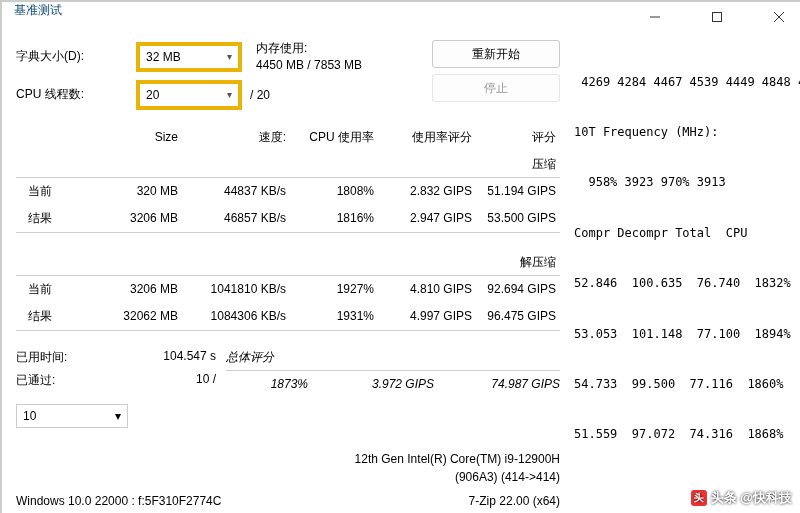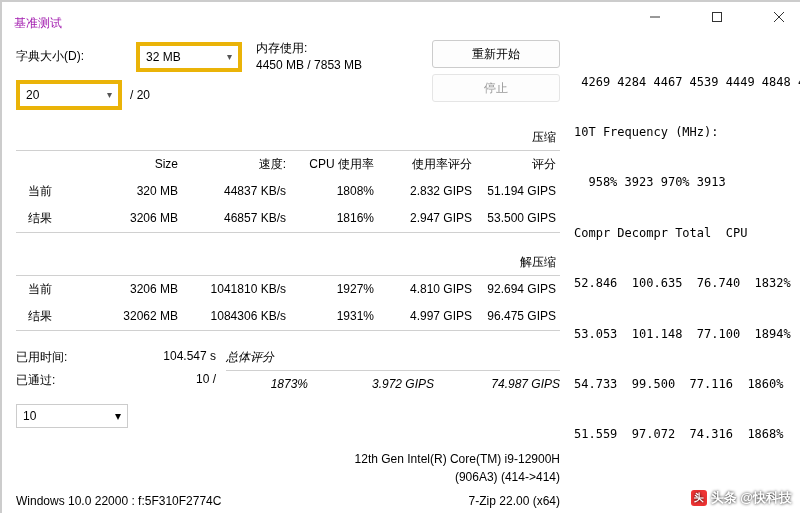--- a/index.html
+++ b/index.html
@@ -11,23 +11,23 @@
     font-size: 12px;
     color: #000;
     background: #fff;
     overflow: hidden;
     box-sizing: border-box;
     border: 1px solid #ccc;
   }
   .titlebar {
     height: 30px;
     display: flex;
-    align-items: flex-end;
+    align-items: flex-start;
     padding: 0 0 0 12px;
-    color: #a21caf;
+    color: #0c4a6e;
     gap: 20px;
   }
   .titlebar .spacer { flex: 1; }
   .titlebar .winbtn {
     width: 42px;
     height: 30px;
     display: flex;
     align-items: center;
     justify-content: center;
     color: #444;
@@ -172,46 +172,47 @@
           <div class="sel">
             <span>32 MB</span>
             <span class="chev">▾</span>
           </div>
           <div class="mem">
             <div>内存使用:</div>
             <div>4450 MB / 7853 MB</div>
           </div>
         </div>
         <div class="toprow">
+          <span class="lab1">CPU 线程数:</span>
           <div class="sel">
             <span>20</span>
             <span class="chev">▾</span>
           </div>
           <span class="slash">/ 20</span>
         </div>
       </div>
       <div class="topbtns">
         <div class="btn">重新开始</div>
         <div class="btn disabled">停止</div>
       </div>
     </div>
 
     <table class="main">
       <tbody>
           <tr>
-            <td colspan="6" class="sect">压缩</td>
-          </tr>
-      <tr>
         <th class="lcol" style="width:70px"></th>
         <th style="width:80px">Size</th>
         <th style="width:100px">速度:</th>
         <th style="width:80px">CPU 使用率</th>
         <th style="width:90px">使用率评分</th>
         <th>评分</th>
       </tr>
+      <tr>
+            <td colspan="6" class="sect">压缩</td>
+          </tr>
       <tr>
         <td class="lcol" style="padding-left:12px">当前</td>
         <td>320 MB</td>
         <td>44837 KB/s</td>
         <td>1808%</td>
         <td>2.832 GIPS</td>
         <td>51.194 GIPS</td>
       </tr>
       <tr>
         <td class="lcol" style="padding-left:12px">结果</td>

